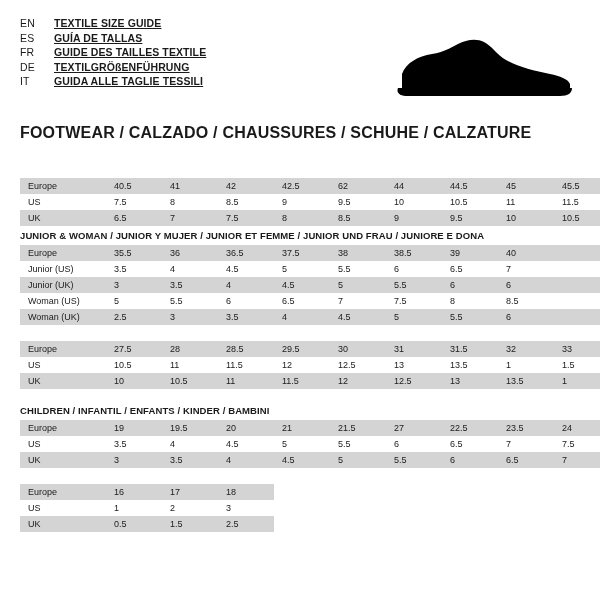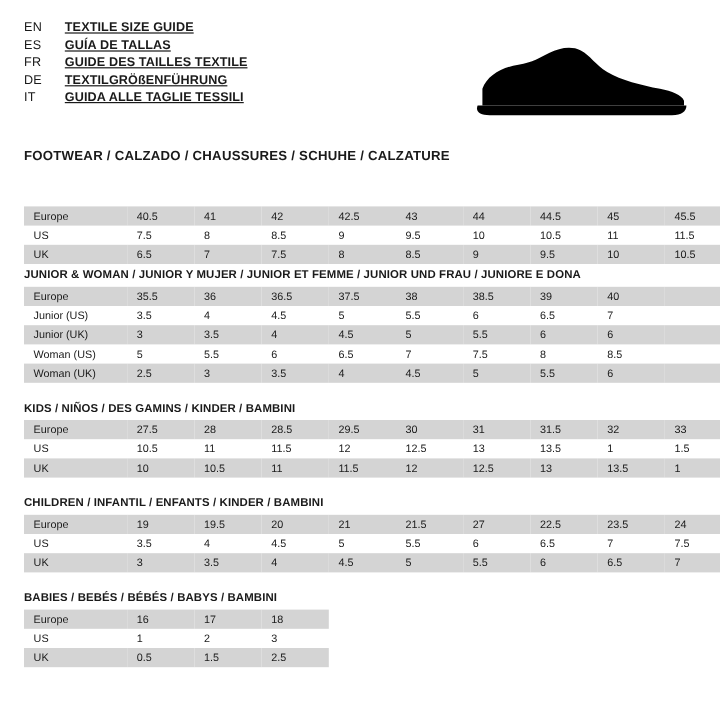--- a/index.html
+++ b/index.html
@@ -50,21 +50,21 @@
   }
   .shoe-wrap {
     width: 190px;
     height: 80px;
     margin-right: 6px;
     margin-top: 14px;
   }
   .shoe-wrap svg { display: block; }
 
   .section-title {
-    font-size: 11px;
+    font-size: 16px;
     font-weight: bold;
     letter-spacing: 0.2px;
     margin-top: 14px;
   }
 
   
   .group {
     margin-top: 18px;
   }
   .group-title {
@@ -150,21 +150,21 @@
 
   <div class="group man">
     <table class="sizes w-full">
       <tbody>
         <tr class="shaded">
           <td class="rowlabel">Europe</td>
           <td class="val">40.5</td>
           <td class="val">41</td>
           <td class="val">42</td>
           <td class="val">42.5</td>
-          <td class="val">43</td>
+          <td class="val">62</td>
           <td class="val">44</td>
           <td class="val">44.5</td>
           <td class="val">45</td>
           <td class="val">45.5</td>
 
         </tr>
         <tr>
           <td class="rowlabel">US</td>
           <td class="val">7.5</td>
           <td class="val">8</td>
@@ -261,21 +261,20 @@
           <td class="val">5.5</td>
           <td class="val">6</td>
           <td class="val"></td>
 
         </tr>
       </tbody>
     </table>
   </div>
 
   <div class="group kids">
-    <div class="group-title">KIDS / NIÑOS / DES GAMINS / KINDER / BAMBINI</div>
     <table class="sizes w-full">
       <tbody>
         <tr class="shaded">
           <td class="rowlabel">Europe</td>
           <td class="val">27.5</td>
           <td class="val">28</td>
           <td class="val">28.5</td>
           <td class="val">29.5</td>
           <td class="val">30</td>
           <td class="val">31</td>
@@ -355,21 +354,20 @@
           <td class="val">6</td>
           <td class="val">6.5</td>
           <td class="val">7</td>
 
         </tr>
       </tbody>
     </table>
   </div>
 
   <div class="group babies">
-    <div class="group-title">BABIES / BEBÉS / BÉBÉS / BABYS / BAMBINI</div>
     <table class="sizes w-babies">
       <tbody>
         <tr class="shaded">
           <td class="rowlabel">Europe</td>
           <td class="val">16</td>
           <td class="val">17</td>
           <td class="val">18</td>
         </tr>
         <tr>
           <td class="rowlabel">US</td>

